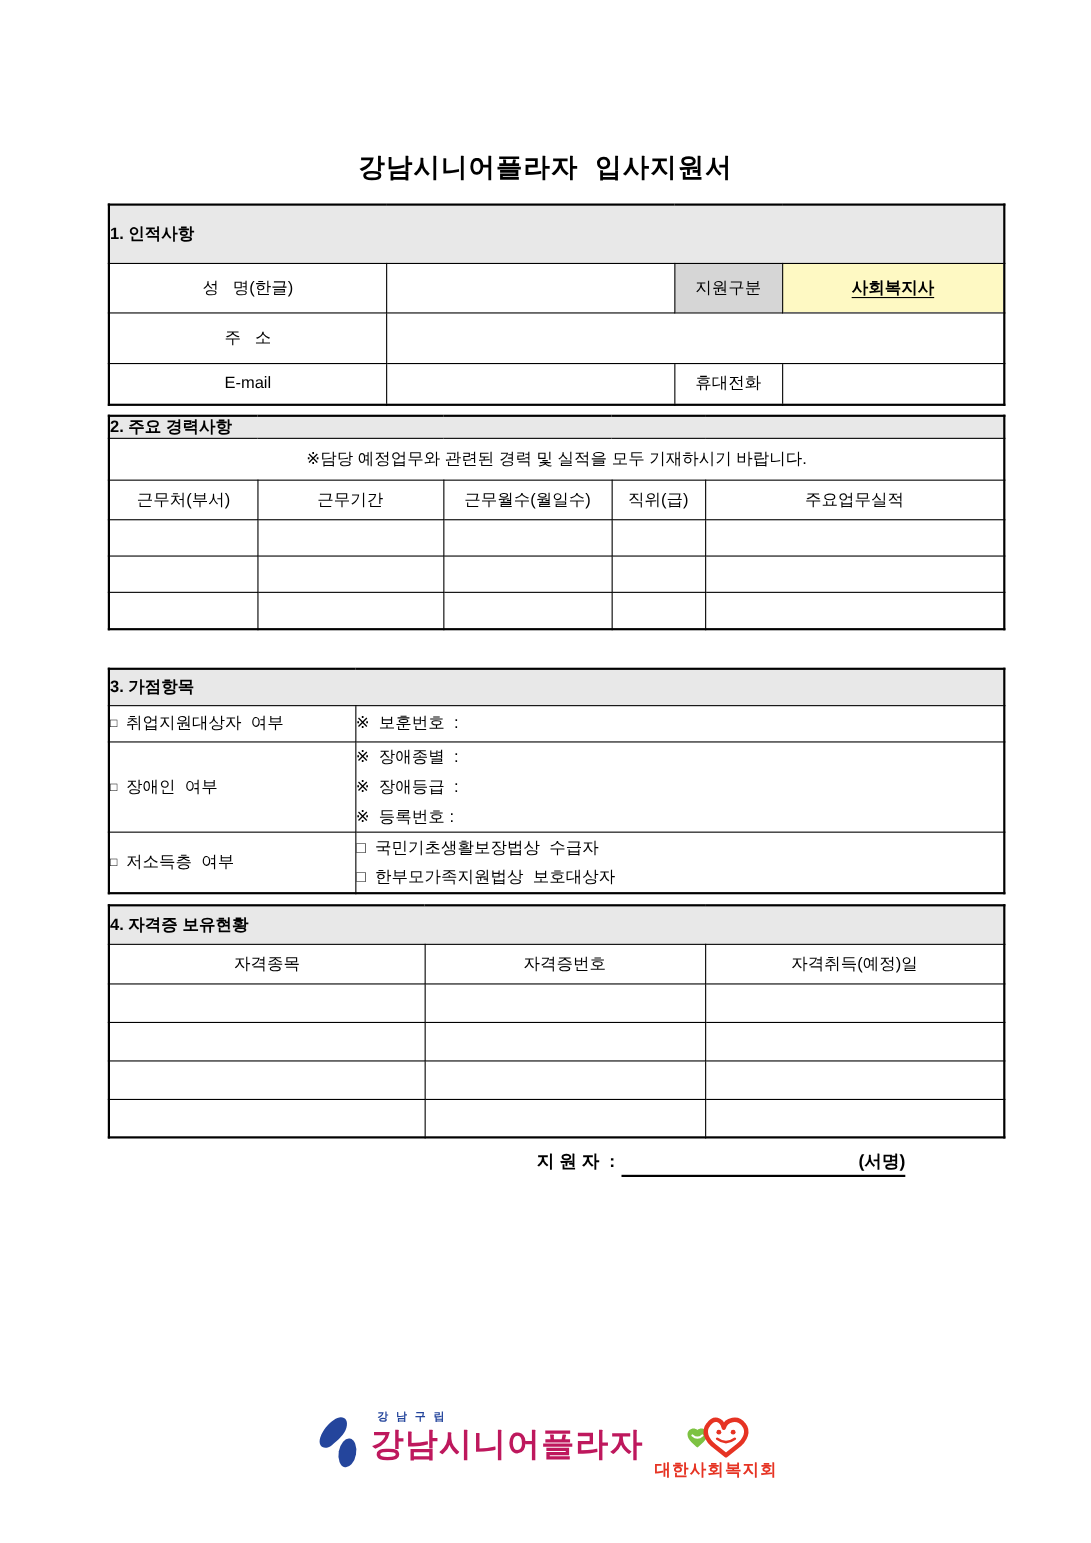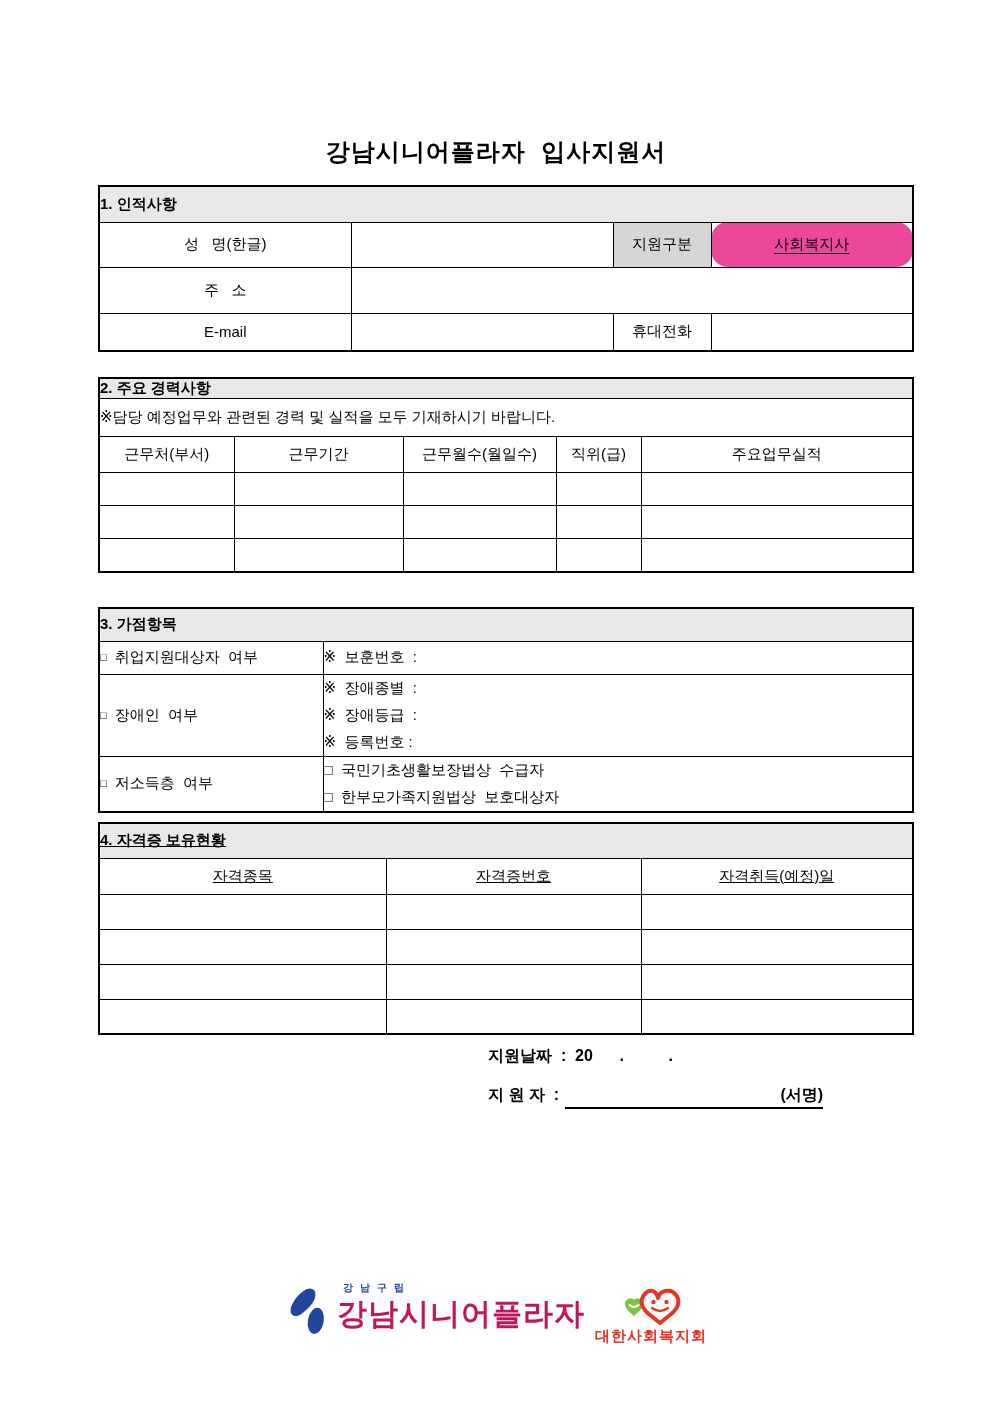--- a/index.html
+++ b/index.html
@@ -43,27 +43,26 @@
   td.sechead {
     background: #e8e8e8;
     font-weight: bold;
     text-align: left;
     padding: 6px 10px;
     font-size: 15px;
   }
   td.lbl { text-align: center; }
   td.gray { background: #d6d6d6; }
   td.uval {
-    background: #ec4899;
+    background: #fef9c3;
     text-align: center;
-    font-weight: normal;
-    border-radius: 17px;
+    font-weight: bold;
   }
   td.uval span { text-decoration: underline; text-underline-offset: 4px; }
-  td.note { text-align: left; padding: 8px 6px; font-size: 14.5px; }
+  td.note { text-align: center; padding: 8px 6px; font-size: 14.5px; }
   td.colhead { text-align: center; }
   td.chk-cell { text-align: left; padding-left: 14px; }
   .chk { font-size: 11px; margin-right: 8px; position: relative; top: -1px; }
   td.detail-cell { text-align: left; padding: 4px 0 4px 14px; }
   .detail-line { padding: 4px 0; white-space: pre; }
   .footer {
     position: absolute;
     left: 488px;
     top: 1046px;
     font-size: 16px;
@@ -118,21 +117,21 @@
   <div class="title">강남시니어플라자  입사지원서</div>
 
   <table class="tbl" style="top:185px;">
     <colgroup>
         <col style="width:252px">
         <col style="width:262px">
         <col style="width:98px">
         <col style="width:202px">
       </colgroup>
     <tbody>
-        <tr style="height:36px;">
+        <tr style="height:53px;">
       <td class="sechead" colspan="4">1.  인적사항</td>
     </tr>
     <tr style="height:45px;">
       <td class="lbl pre">성   명(한글)</td>
       <td></td>
       <td class="lbl gray">지원구분</td>
       <td class="uval"><span>사회복지사</span></td>
     </tr>
     <tr style="height:46px;">
       <td class="lbl pre">주   소</td>
@@ -219,21 +218,21 @@
     <tr style="height:49px;">
       <td class="chk-cell pre"><span class="chk">□</span><span>저소득층  여부</span></td>
       <td class="detail-cell">
         <div class="detail-line">□  국민기초생활보장법상  수급자</div>
         <div class="detail-line">□  한부모가족지원법상  보호대상자</div>
       </td>
     </tr>
   </tbody>
     </table>
 
-  <table class="tbl" style="top:822px;text-decoration:underline;">
+  <table class="tbl" style="top:822px;">
     <colgroup>
         <col style="width:287px">
         <col style="width:255px">
         <col style="width:272px">
       </colgroup>
     <tbody>
         <tr style="height:35px;">
       <td class="sechead" colspan="3">4.  자격증 보유현황</td>
     </tr>
     <tr style="height:36px;">
@@ -258,21 +257,20 @@
     </tr>
     <tr style="height:35px;">
       <td></td>
           <td></td>
           <td></td>
     </tr>
   </tbody>
     </table>
 
   <div class="footer">
-    <div class="f-line2"><span>지원날짜  :  20</span><span class="pre">      .          .</span></div>
     <div class="f-line3"><span>지 원 자  :</span><span class="sig-line"><span>(서명)</span></span></div>
   </div>
 
   <div class="logo-row">
     <svg class="logo-mark" viewBox="0 0 50 60">
       <path d="M21 6 C29 0 37 4 34 14 C32 21 26 26 19 32 C11 38 4 33 7 24 C10 16 15 10 21 6 Z" fill="#24459c"></path>
       <ellipse cx="35" cy="40" rx="9" ry="15" transform="rotate(10 35 40)" fill="#24459c"></ellipse>
     </svg>
     <div class="logo-text-col">
       <div class="logo-small">강남구립</div>

